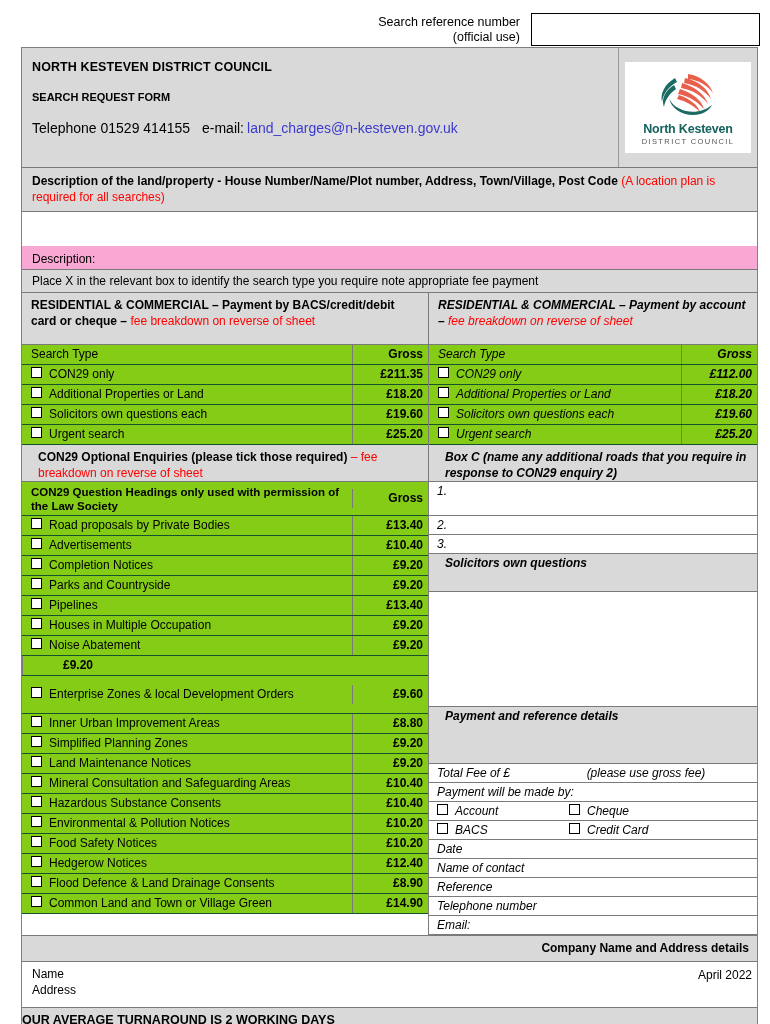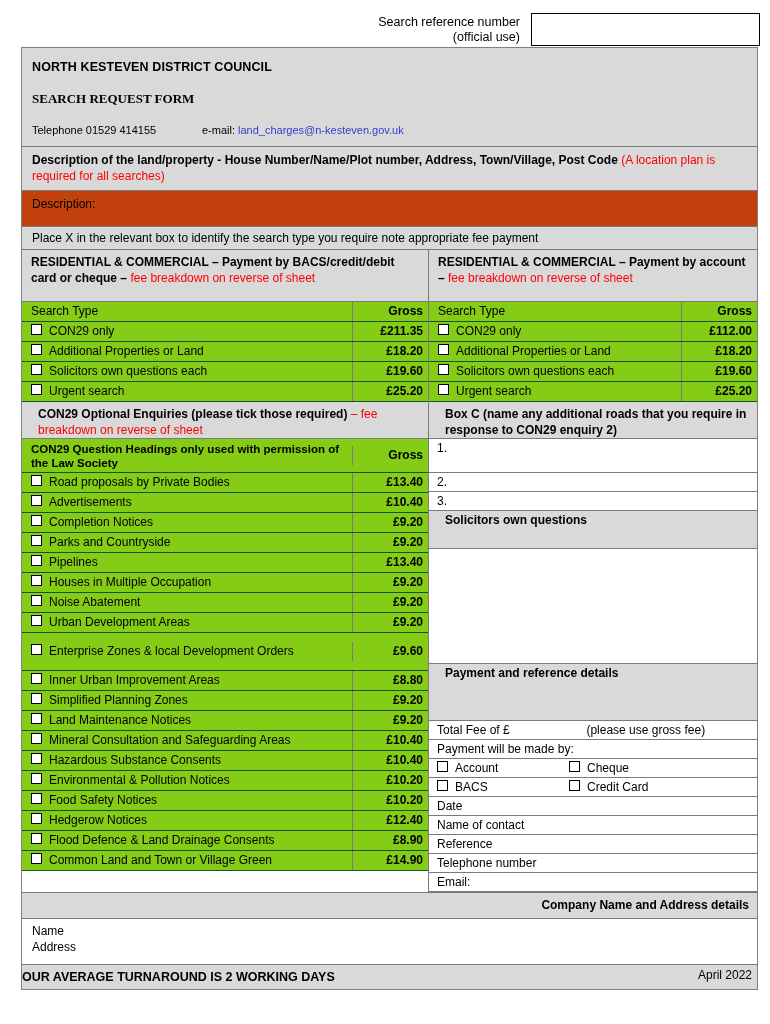--- a/index.html
+++ b/index.html
@@ -70,28 +70,27 @@
     justify-content: center;
     padding: 4px;
   }
   .council-name {
     font-size: 12.5px;
     font-weight: bold;
     letter-spacing: 0.1px;
     margin: 4px 0 0 0;
   }
   .form-title {
-    font-size: 13px;
+    font-size: 11px;
     font-weight: bold;
     margin: 17px 0 0 0;
-    font-family: Liberation Serif, serif;
   }
   .contact-line {
-    font-size: 11px;
-    margin: 17px 0 0 0;
+    font-size: 14px;
+    margin: 17px 0 21px 0;
     display: flex;
     align-items: center;
   }
   .tel { width: 170px; }
   .emlabel { margin-right: 3px; }
   .email-link { color: #3a3ad0; }
 
   
   .logo-box {
     width: 126px;
@@ -125,36 +124,37 @@
     font-size: 12px;
     font-weight: bold;
     line-height: 15.5px;
   }
   .redn { color: #ff0000; font-weight: normal; }
 
   .desc-body {
     border-bottom: 1px solid #7a7a7a;
     padding: 6px 0 6px 10px;
     font-size: 12px;
-    height: 36px;
-    box-sizing: border-box;
-    background: #c2410c;
+    height: 24px;
+    box-sizing: border-box;
+    background: #f9a8d4;
+    margin-top: 34px;
   }
 
   .placex {
     background: #d9d9d9;
     border-bottom: 1px solid #7a7a7a;
     padding: 4px 0 4px 10px;
     font-size: 12px;
   }
 
   
   .split { display: flex; }
   .col-left  { width: 406px; box-sizing: border-box; }
-  .col-right { width: 329px; box-sizing: border-box; border-left: 1px solid #7a7a7a; }
+  .col-right { width: 329px; box-sizing: border-box; border-left: 1px solid #7a7a7a; font-style: italic; }
 
   .band {
     background: #d9d9d9;
     border-bottom: 1px solid #7a7a7a;
     padding: 5px 6px 5px 9px;
     font-size: 12px;
     font-weight: bold;
     line-height: 15.5px;
     box-sizing: border-box;
   }
@@ -265,20 +265,36 @@
   <div class="hdr">
     <div class="hdr-left">
       <div class="council-name">NORTH KESTEVEN DISTRICT COUNCIL</div>
       <div class="form-title">SEARCH REQUEST FORM</div>
       <div class="contact-line">
         <span class="tel">Telephone 01529 414155</span>
         <span class="emlabel">e-mail:</span>
         <span class="email-link">land_charges@n-kesteven.gov.uk</span>
       </div>
     </div>
+    <div class="hdr-right">
+      <div class="logo-box">
+        <svg class="logo-mark" viewBox="0 0 66 50">
+          <path d="M33 4 C46 6, 55 14, 58 23 C53 16, 44 10, 33 9 Z" fill="#E8604C"></path>
+          <path d="M30 8 C44 11, 53 19, 56 29 C50 21, 41 15, 29 13 Z" fill="#E8604C"></path>
+          <path d="M27 13 C41 17, 50 25, 53 34 C47 26, 38 20, 26 18 Z" fill="#E8604C"></path>
+          <path d="M25 19 C38 23, 47 31, 49 39 C43 32, 34 26, 23 24 Z" fill="#E8604C"></path>
+          <path d="M24 25 C35 29, 43 35, 45 42 C39 36, 31 31, 22 29 Z" fill="#E8604C"></path>
+          <path d="M20 8 C10 14, 5 23, 7 32 C8 24, 14 16, 22 12 Z" fill="#1B6B63"></path>
+          <path d="M19 15 C10 21, 6 29, 9 37 C10 30, 15 23, 21 19 Z" fill="#1B6B63"></path>
+          <path d="M14 28 C16 38, 26 45, 38 45 C47 45, 54 41, 57 35 C50 41, 40 43, 31 41 C23 39, 17 35, 14 28 Z" fill="#1B6B63"></path>
+        </svg>
+        <div class="logo-name">North Kesteven</div>
+        <div class="logo-sub">DISTRICT COUNCIL</div>
+      </div>
+    </div>
   </div>
 
   <div class="desc-head">
     <span>Description of the land/property - House Number/Name/Plot number, Address, Town/Village, Post Code </span><span class="redn">(A location plan is required for all searches)</span>
   </div>
 
   <div class="desc-body">
     <span>Description:</span>
   </div>
 
@@ -379,21 +395,20 @@
       </div>
       <div class="trow">
         <div class="tlabel"><span class="cb"></span><span>Houses in Multiple Occupation</span></div>
         <div class="tgross">£9.20</div>
       </div>
       <div class="trow">
         <div class="tlabel"><span class="cb"></span><span>Noise Abatement</span></div>
         <div class="tgross">£9.20</div>
       </div>
       <div class="trow">
-        <div class="tlabel"><span class="cb"></span><span>Urban Development Areas</span></div>
         <div class="tgross">£9.20</div>
       </div>
       <div class="trow" style="height:38px">
         <div class="tlabel"><span class="cb"></span><span>Enterprise Zones &amp; local Development Orders</span></div>
         <div class="tgross">£9.60</div>
       </div>
       <div class="trow">
         <div class="tlabel"><span class="cb"></span><span>Inner Urban Improvement Areas</span></div>
         <div class="tgross">£8.80</div>
       </div>

